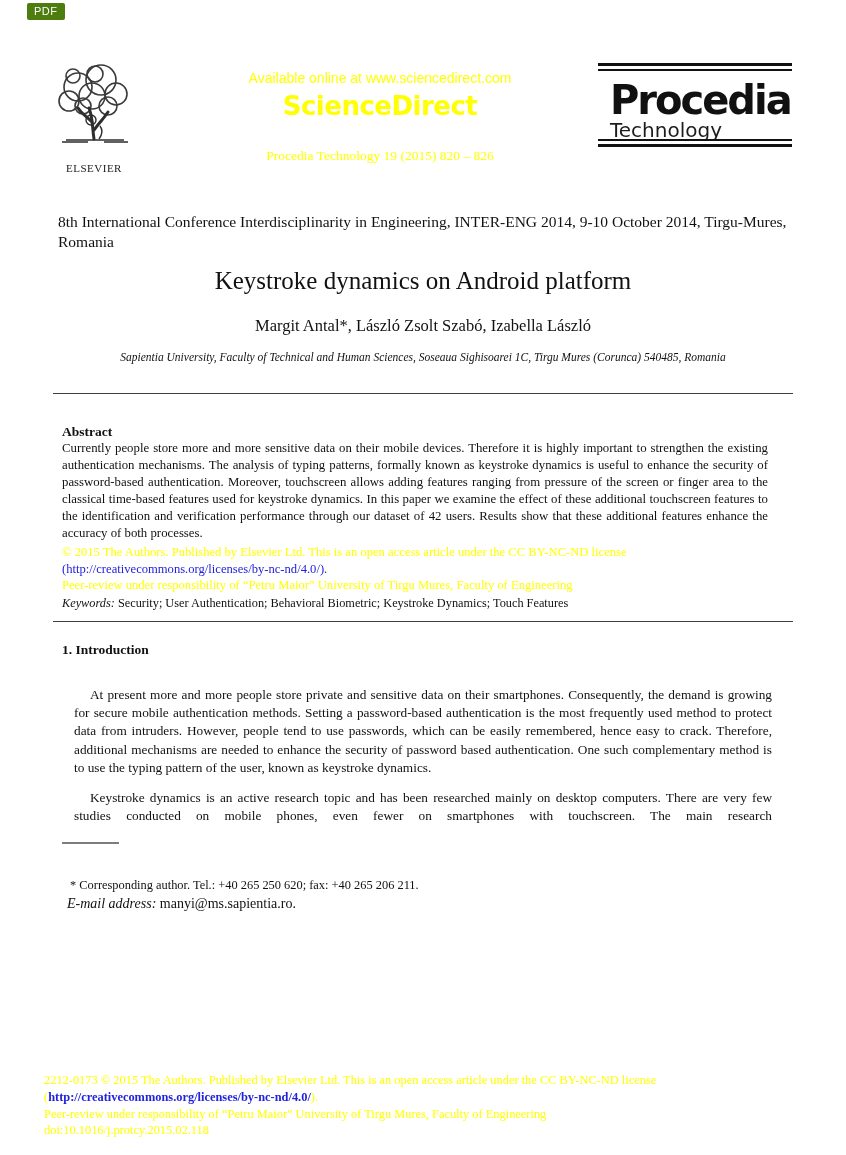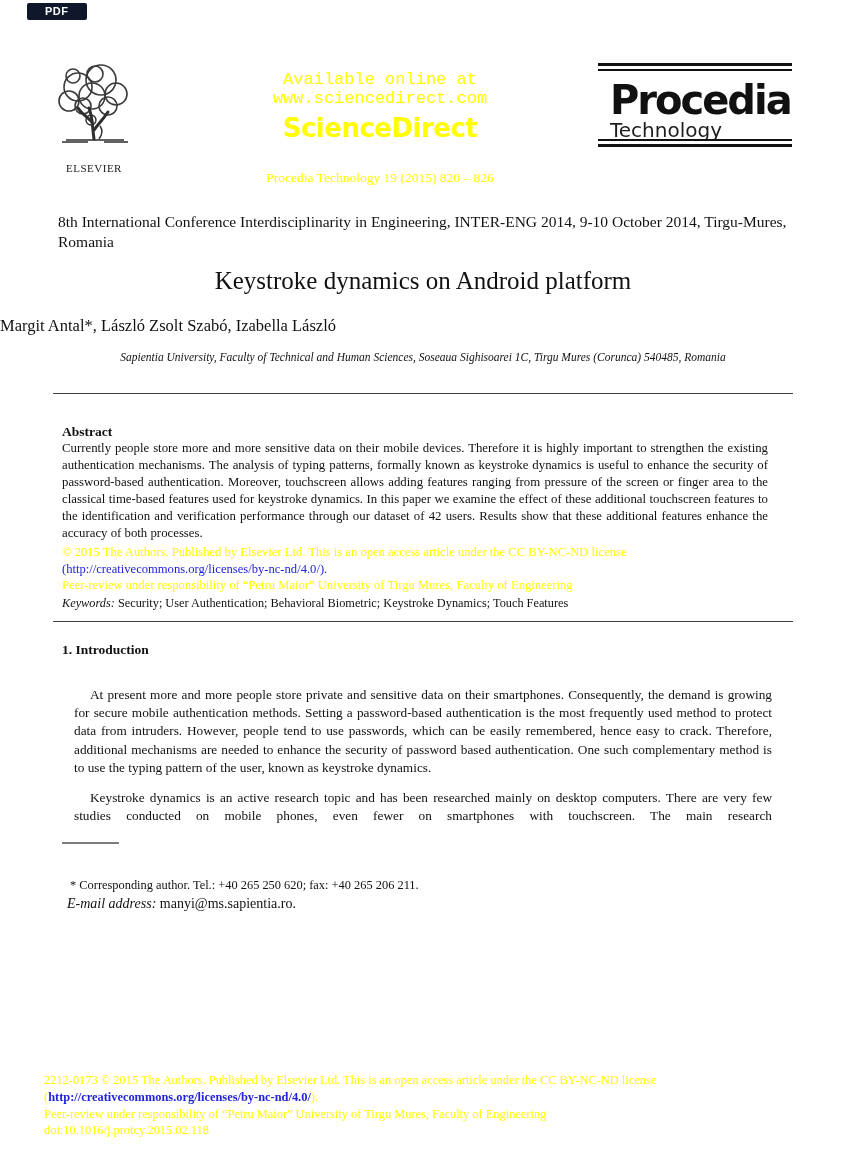--- a/index.html
+++ b/index.html
@@ -2,34 +2,34 @@
 <html><head>
 <meta charset="utf-8">
 <style>
   html,body{margin:0;padding:0;background:#fff;}
   .page{
     position:relative;width:846px;height:1155px;background:#ffffff;overflow:hidden;
     font-family:"Liberation Serif","DejaVu Serif",serif;color:#111;
   }
   
   .pdf-badge{
-    position:absolute;left:27px;top:3px;background:#0f172a;color:#fff;
-    font-family:"Liberation Sans","DejaVu Sans",sans-serif;font-weight:bold;
-    font-size:11px;padding:2px 18px 3px;border-radius:2px;letter-spacing:.5px;
+    position:absolute;left:27px;top:3px;background:#4d7c0f;color:#fff;
+    font-family:"Liberation Sans","DejaVu Sans",sans-serif;font-weight:normal;
+    font-size:11px;padding:2px 7px 3px;border-radius:2px;letter-spacing:.5px;
   }
   
   .elsevier{position:absolute;left:46px;top:60px;width:96px;text-align:center;}
   .elsevier-word{
     font-family:"Liberation Serif","DejaVu Serif",serif;font-size:11px;color:#1a1a1a;
     letter-spacing:.5px;margin-top:14px;
   }
   
   .head-center{position:absolute;left:230px;top:70px;width:300px;text-align:center;}
   .avail{
-    font-family:Liberation Mono, monospace;font-size:17px;color:#FFFF00;
+    font-family:Liberation Sans, sans-serif;font-size:14px;color:#FFFF00;
   }
   .sd{
     font-family:"DejaVu Sans","Liberation Sans",sans-serif;font-weight:bold;font-size:26px;
     color:#FFFF00;margin-top:5px;letter-spacing:-.5px;
   }
   .jref{font-size:13.5px;color:#FFFF00;margin-top:27px;}
   
   .procedia-box{position:absolute;left:598px;top:63px;width:194px;height:84px;}
   .rule-thick{height:3px;background:#111;}
   .rule-thin{height:2px;background:#111;margin-top:3px;}
@@ -39,21 +39,21 @@
   }
   .p-sub{
     font-family:"DejaVu Sans","Liberation Sans",sans-serif;font-size:20px;line-height:21px;
     color:#1c1c1c;margin:-1px 0 0 12px;
   }
   .p-bottom{position:absolute;bottom:0;left:0;right:0;}
   .p-bottom .rule-thin{margin:0 0 3px 0;}
   
   .conf-title{position:absolute;left:58px;top:212px;width:730px;text-align:left;font-size:15.5px;line-height:19.5px;}
   .paper-title{position:absolute;left:0;top:267px;width:846px;text-align:center;font-size:25px;}
-  .authors{position:absolute;left:0;top:316px;width:846px;font-size:16.5px;}
+  .authors{position:absolute;left:0;top:316px;width:846px;text-align:center;font-size:16.5px;}
   .affiliation{position:absolute;left:0;top:351px;width:846px;text-align:center;font-style:italic;font-size:11.5px;}
   
   .hr{position:absolute;left:53px;width:740px;height:1px;background:#3f3f3f;}
   .hr1{top:393px;} .hr2{top:621px;}
   
   .abs-head{position:absolute;left:62px;top:424px;font-weight:bold;font-size:13.5px;}
   .abs-body{position:absolute;left:62px;top:440px;width:706px;font-size:12.8px;line-height:17px;text-align:justify;}
   .license-block{position:absolute;left:62px;top:544px;width:720px;font-size:12.6px;line-height:16.6px;}
   .yellow{color:#FFFF00;}
   .bluelink{color:#2222DD;text-decoration:none;}

